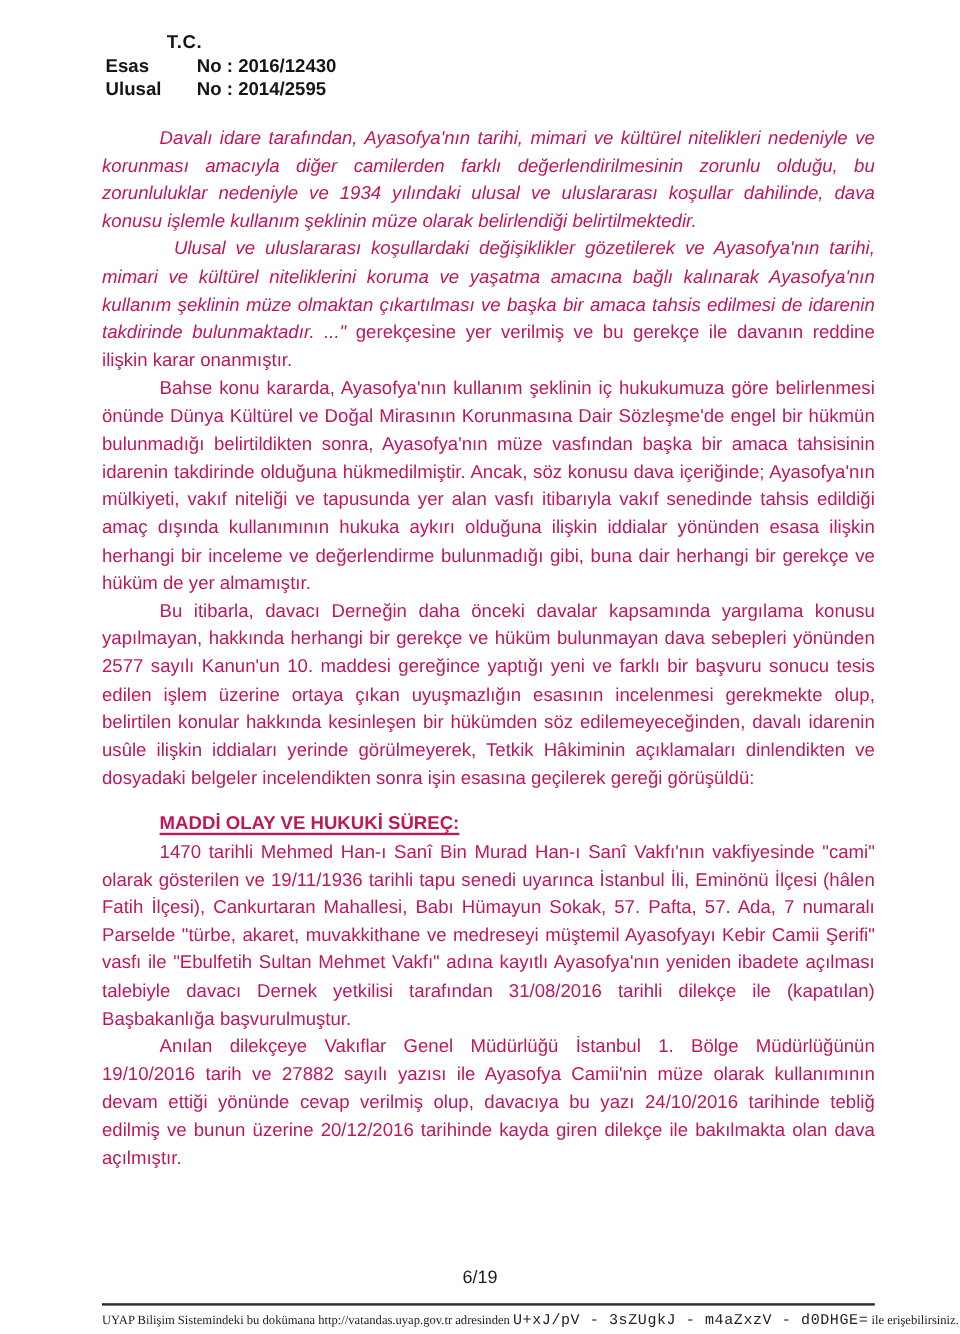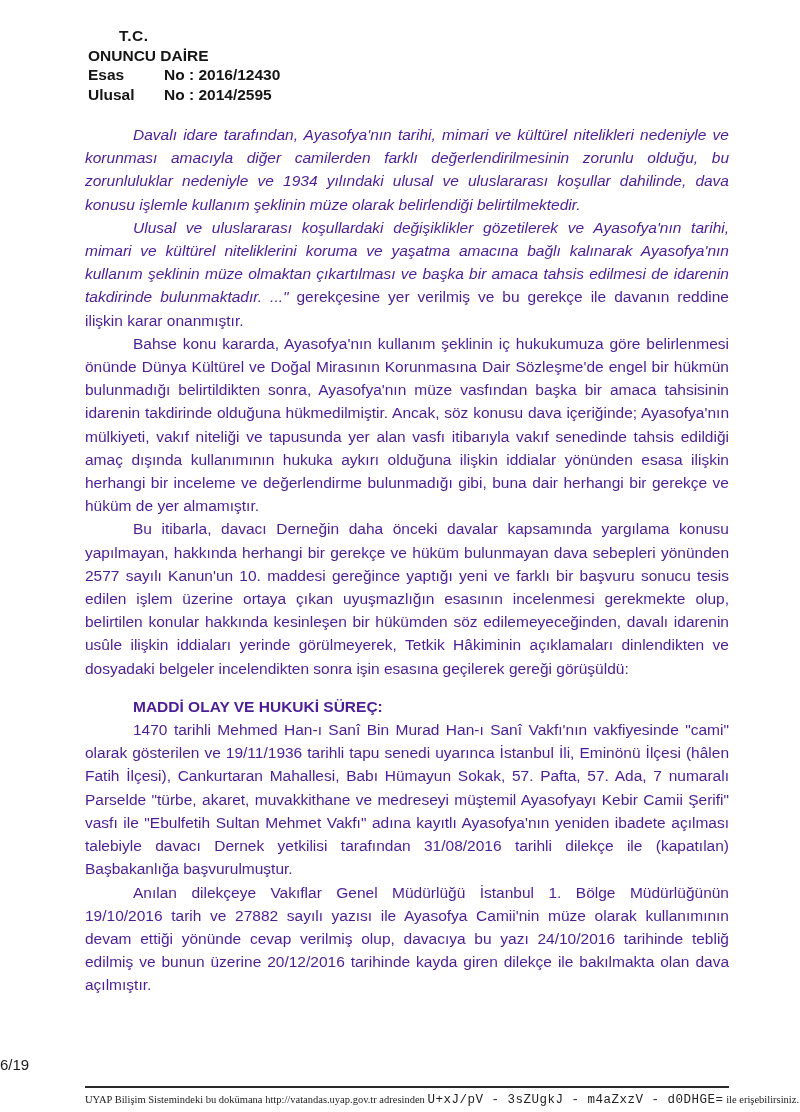--- a/index.html
+++ b/index.html
@@ -18,56 +18,57 @@
   }
   
   .doc-header {
     padding-top: 26px;
     margin-left: 88px;
     font-weight: bold;
     font-size: 15.5px;
     line-height: 19.5px;
     color: #151515;
   }
-  .doc-header .tc { margin-left: 31px; letter-spacing: 0.5px; }
+  .doc-header .tc { margin-left: 51px; letter-spacing: 0.5px; }
   .doc-header .court { letter-spacing: 1px; }
   .hrow .hlbl { display: inline-block; width: 64px; }
   .hrow .hno { display: inline-block; margin-left: 12px; }
   
   .doc-body {
     margin: 19px 71px 0 85px;
     font-size: 15.5px;
     line-height: 23.2px;
     text-align: justify;
-    color: #4c1d95;
+    color: #be185d;
   }
   .doc-body p {
     margin: 0;
     text-indent: 48px;
   }
-  .italic { font-style: italic; }
+  .italic { font-style: italic; margin-left: 12px; }
   b.seg { font-weight: normal; }
   .section-heading {
     margin: 15px 0 0 0;
     text-indent: 48px;
     font-weight: bold;
     font-size: 15.5px;
     line-height: 23.2px;
   }
   .section-heading .underlined {
+    text-decoration: underline;
     text-underline-offset: 3px;
     text-decoration-thickness: 1.5px;
   }
   
   .page-number {
     position: absolute;
     bottom: 39px;
     left: 0;
     right: 0;
-    text-align: left;
+    text-align: center;
     font-size: 15px;
     color: #1b1b1b;
   }
   .footer-rule {
     position: absolute;
     bottom: 24px;
     left: 85px;
     width: 644px;
     border: none;
     border-top: 2px solid #2a2a2a;
@@ -89,21 +90,20 @@
     letter-spacing: 0.5px;
   }
 </style>
 </head>
 <body>
 
 <div class="page">
 
   <div class="doc-header">
     <div class="tc">T.C.</div>
-    <div class="chamber">ONUNCU DAİRE</div>
     <div class="hrow"><span class="hlbl">Esas</span><span class="hno">No :</span>&nbsp;<span>2016/12430</span></div>
     <div class="hrow"><span class="hlbl">Ulusal</span><span class="hno">No :</span>&nbsp;<span>2014/2595</span></div>
   </div>
 
   <div class="doc-body">
     <p class="italic">Davalı idare tarafından, Ayasofya'nın tarihi, mimari ve kültürel nitelikleri nedeniyle ve korunması amacıyla diğer camilerden farklı değerlendirilmesinin zorunlu olduğu, bu zorunluluklar nedeniyle ve 1934 yılındaki ulusal ve uluslararası koşullar dahilinde, dava konusu işlemle kullanım şeklinin müze olarak belirlendiği belirtilmektedir.</p>
     <p><span class="italic">Ulusal ve uluslararası koşullardaki değişiklikler gözetilerek ve Ayasofya'nın tarihi, mimari ve kültürel niteliklerini koruma ve yaşatma amacına bağlı kalınarak Ayasofya'nın kullanım şeklinin müze olmaktan çıkartılması ve başka bir amaca tahsis edilmesi de idarenin takdirinde bulunmaktadır. ..."</span><span> gerekçesine yer verilmiş ve bu gerekçe ile davanın reddine ilişkin karar onanmıştır.</span></p>
     <p>Bahse konu kararda, Ayasofya'nın kullanım şeklinin iç hukukumuza göre belirlenmesi önünde Dünya Kültürel ve Doğal Mirasının Korunmasına Dair Sözleşme'de engel bir hükmün bulunmadığı belirtildikten sonra, Ayasofya'nın müze vasfından başka bir amaca tahsisinin idarenin takdirinde olduğuna hükmedilmiştir. Ancak, söz konusu dava içeriğinde; Ayasofya'nın mülkiyeti, vakıf niteliği ve tapusunda yer alan vasfı itibarıyla vakıf senedinde tahsis edildiği amaç dışında kullanımının hukuka aykırı olduğuna ilişkin iddialar yönünden esasa ilişkin herhangi bir inceleme ve değerlendirme bulunmadığı gibi, buna dair herhangi bir gerekçe ve hüküm de yer almamıştır.</p>
     <p>Bu itibarla, davacı Derneğin daha önceki davalar kapsamında yargılama konusu yapılmayan, hakkında herhangi bir gerekçe ve hüküm bulunmayan dava sebepleri yönünden 2577 sayılı Kanun'un 10. maddesi gereğince yaptığı yeni ve farklı bir başvuru sonucu tesis edilen işlem üzerine ortaya çıkan uyuşmazlığın esasının incelenmesi gerekmekte olup, belirtilen konular hakkında kesinleşen bir hükümden söz edilemeyeceğinden, davalı idarenin usûle ilişkin iddiaları yerinde görülmeyerek, Tetkik Hâkiminin açıklamaları dinlendikten ve dosyadaki belgeler incelendikten sonra işin esasına geçilerek gereği görüşüldü:</p>
     <h3 class="section-heading"><span class="underlined">MADDİ OLAY VE HUKUKİ SÜREÇ:</span></h3>

